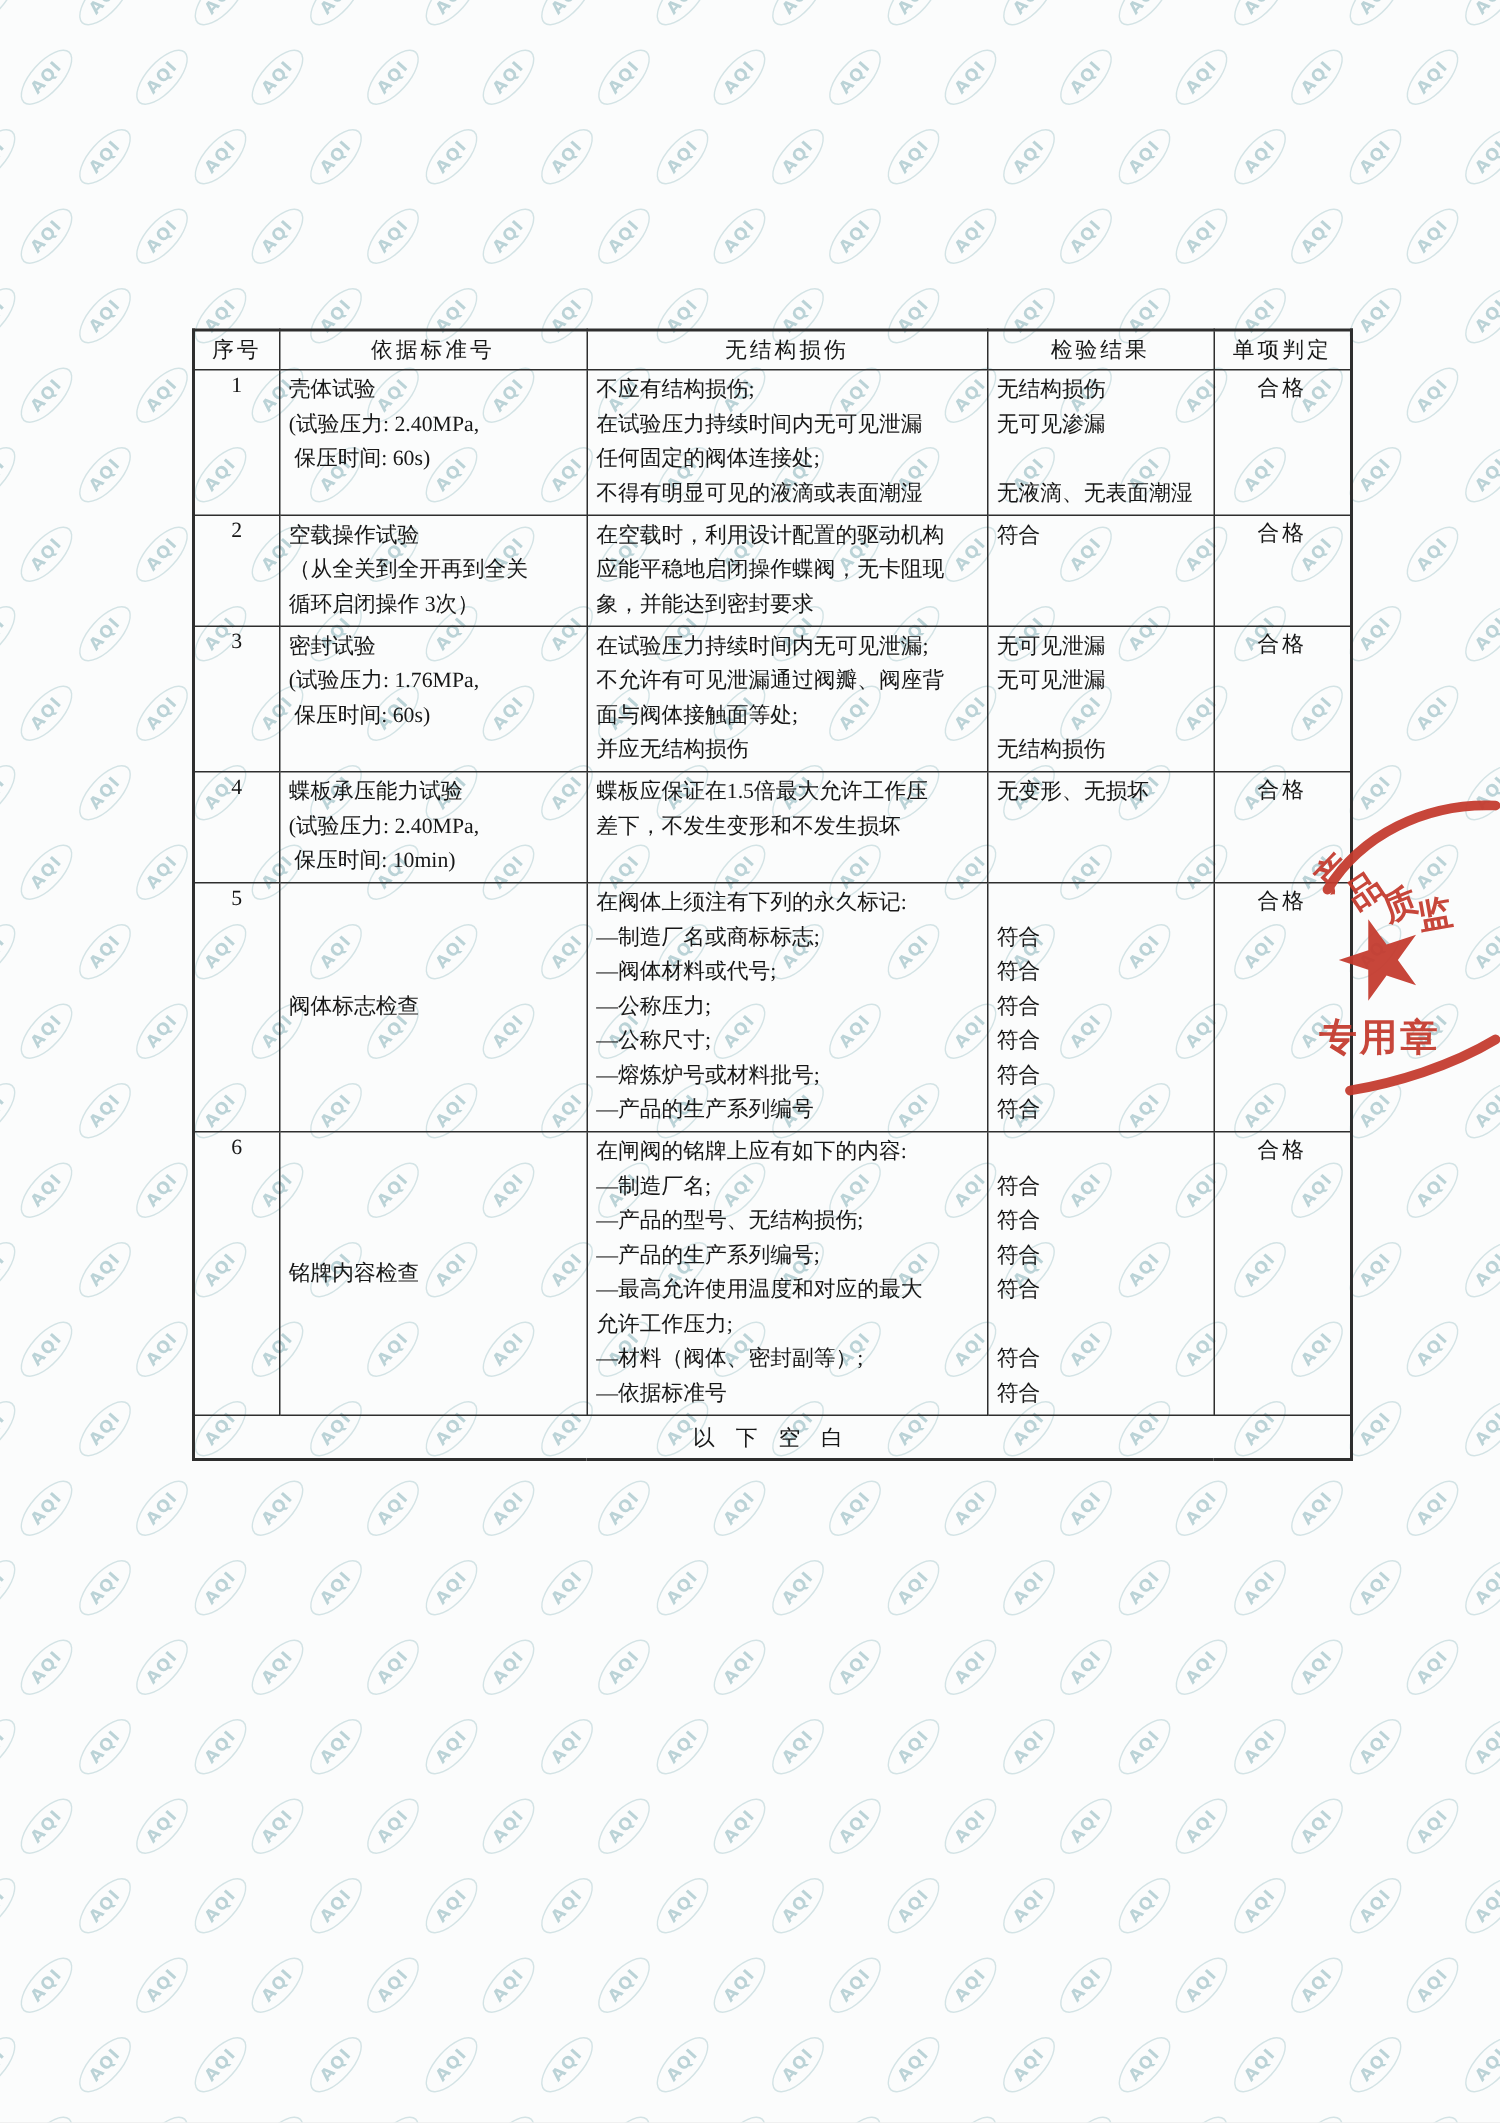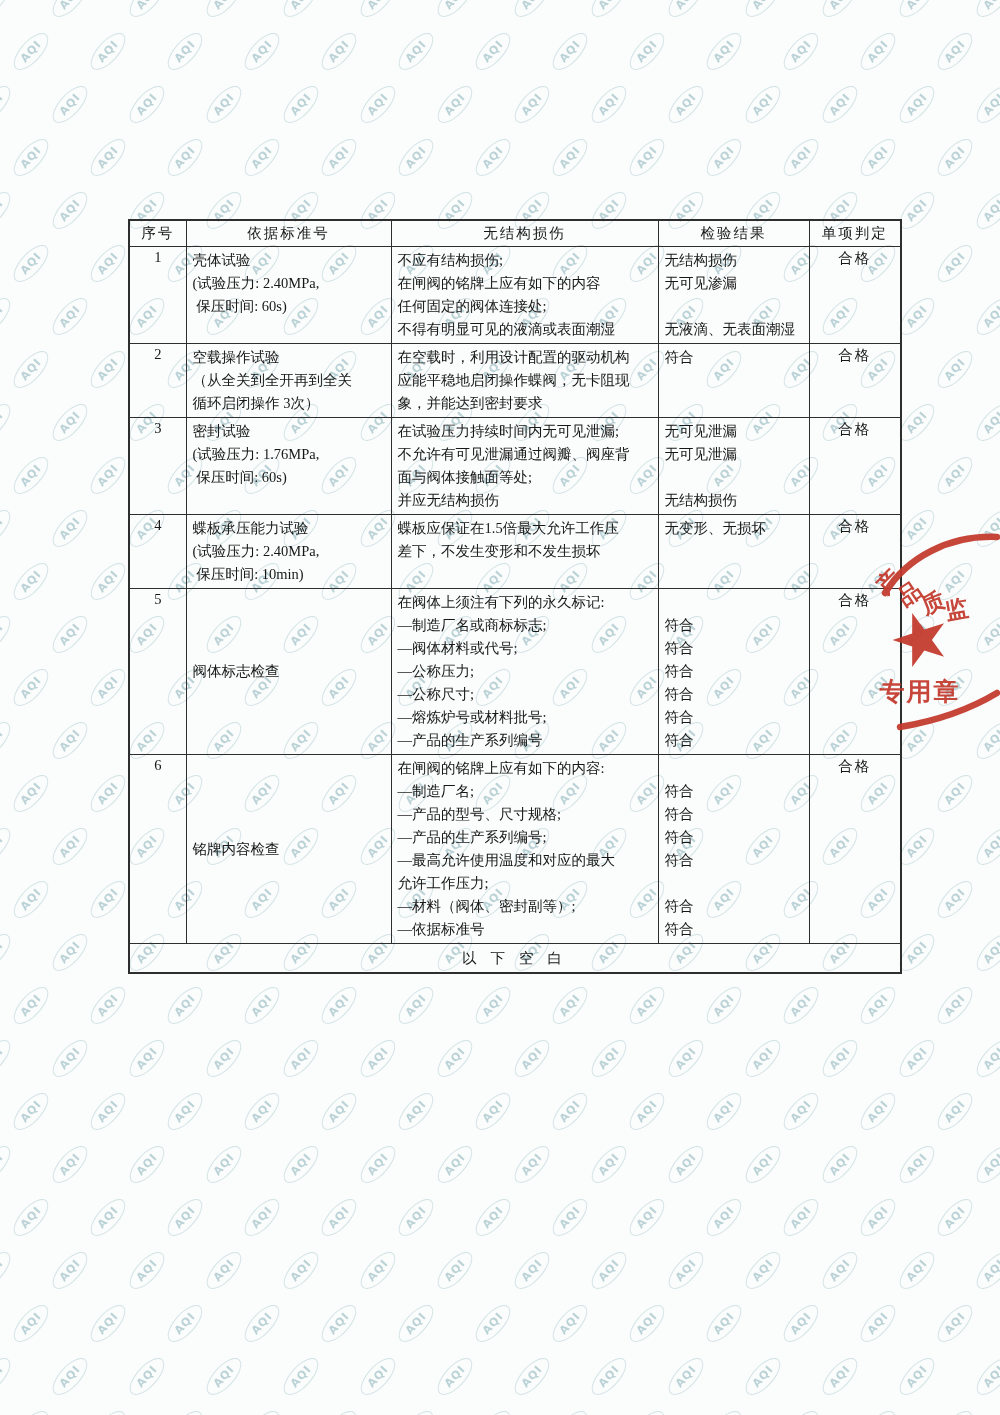--- a/index.html
+++ b/index.html
@@ -1202,21 +1202,21 @@
       <tbody>
           <tr style="height: 95px;">
             <td class="c-no">1</td>
             <td class="c-item">
               <div class="line">壳体试验</div>
               <div class="line">(试验压力: 2.40MPa,</div>
               <div class="line"> 保压时间: 60s)</div>
             </td>
             <td class="c-req">
               <div class="line">不应有结构损伤;</div>
-              <div class="line">在闸阀的铭牌上应有如下的内容</div>
+              <div class="line">在试验压力持续时间内无可见泄漏</div>
               <div class="line">任何固定的阀体连接处;</div>
               <div class="line">不得有明显可见的液滴或表面潮湿</div>
             </td>
             <td class="c-res">
               <div class="line">无结构损伤</div>
               <div class="line">无可见渗漏</div>
               <div class="line">&nbsp;</div>
               <div class="line">无液滴、无表面潮湿</div>
             </td>
             <td class="c-verdict">合格</td>
@@ -1301,21 +1301,21 @@
             <td class="c-verdict">合格</td>
           </tr>
           <tr style="height: 188px;">
             <td class="c-no">6</td>
             <td class="c-item vcenter">
               <div class="line">铭牌内容检查</div>
             </td>
             <td class="c-req">
               <div class="line">在闸阀的铭牌上应有如下的内容:</div>
               <div class="line">—制造厂名;</div>
-              <div class="line">—产品的型号、尺寸规格;</div>
+              <div class="line">—产品的型号、无结构损伤;</div>
               <div class="line">—产品的生产系列编号;</div>
               <div class="line">—最高允许使用温度和对应的最大</div>
               <div class="line">允许工作压力;</div>
               <div class="line">—材料（阀体、密封副等）;</div>
               <div class="line">—依据标准号</div>
             </td>
             <td class="c-res">
               <div class="line">&nbsp;</div>
               <div class="line">符合</div>
               <div class="line">符合</div>

